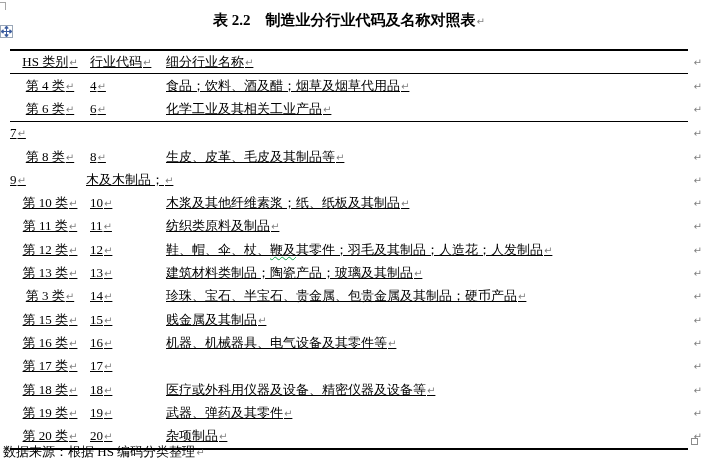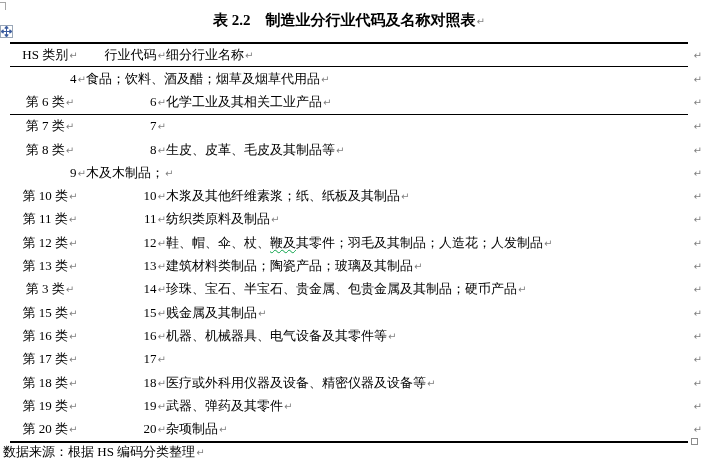--- a/index.html
+++ b/index.html
@@ -14,28 +14,28 @@
   .movehandle{position:absolute;left:0;top:25px;width:13px;height:13px;
     border:1px solid #9aa7b8;background:#fff;box-sizing:border-box;
     display:flex;align-items:center;justify-content:center;cursor:move;}
   
   .title{position:absolute;left:10px;top:8px;width:678px;text-align:center;
     font-weight:bold;font-size:15px;line-height:24px;white-space:nowrap;}
   
   .mk{font-family:"DejaVu Sans",sans-serif;font-size:10px;color:#808080;
     font-weight:normal;margin-left:1px;vertical-align:baseline;}
   
-  .tbl{position:absolute;left:10px;top:42px;width:678px;
-    border-top:2px solid #000;border-bottom:2px solid #000;font-size:13px;}
+  .tbl{position:absolute;left:10px;top:49px;width:678px;
+    border-top:2px solid #000;border-bottom:2px solid #000;font-size:13px;text-decoration:underline;}
   .trow{display:flex;align-items:center;position:relative;height:23.3px;
     white-space:nowrap;}
   .trow.hdr{height:22px;border-bottom:1.5px solid #000;}
   .trow.grp2{border-bottom:1.5px solid #000;}
   .c1{width:80px;text-align:center;}
-  .c2{width:76px;text-align:right;}
+  .c2{width:76px;text-align:left;}
   .c3{flex:1;text-align:left;overflow:visible;}
   .rowend{position:absolute;right:-14px;top:50%;transform:translateY(-50%);}
   .sq{text-decoration:underline;text-decoration-style:wavy;
     text-decoration-color:#0ca24a;text-decoration-thickness:1px;
     text-underline-offset:2px;}
   
   .resizehandle{position:absolute;left:691px;top:438px;width:7px;height:7px;
     border:1px solid #8c8c8c;background:#fff;box-sizing:border-box;cursor:nwse-resize;}
   
   .source{position:absolute;left:3px;top:443px;font-size:13px;white-space:nowrap;}
@@ -65,34 +65,34 @@
   <div class="tbl">
 
     <div class="trow hdr">
       <div class="c1"><span>HS 类别</span><span class="mk">↵</span></div>
       <div class="c2"><span>行业代码</span><span class="mk">↵</span></div>
       <div class="c3"><span>细分行业名称</span><span class="mk">↵</span></div>
       <span class="mk rowend">↵</span>
     </div>
 
     <div class="trow">
+      <div class="c1"><span>第 4 类</span><span class="mk">↵</span></div>
       <div class="c2"><span>4</span><span class="mk">↵</span></div>
       <div class="c3"><span>食品；饮料、酒及醋；烟草及烟草代用品</span><span class="mk">↵</span></div>
       <span class="mk rowend">↵</span>
     </div>
 
     <div class="trow grp2">
       <div class="c1"><span>第 6 类</span><span class="mk">↵</span></div>
       <div class="c2"><span>6</span><span class="mk">↵</span></div>
       <div class="c3"><span>化学工业及其相关工业产品</span><span class="mk">↵</span></div>
       <span class="mk rowend">↵</span>
     </div>
 
     <div class="trow">
-      <div class="c1"><span>第 7 类</span><span class="mk">↵</span></div>
       <div class="c2"><span>7</span><span class="mk">↵</span></div>
       <span class="mk rowend">↵</span>
     </div>
 
     <div class="trow">
       <div class="c1"><span>第 8 类</span><span class="mk">↵</span></div>
       <div class="c2"><span>8</span><span class="mk">↵</span></div>
       <div class="c3"><span>生皮、皮革、毛皮及其制品等</span><span class="mk">↵</span></div>
       <span class="mk rowend">↵</span>
     </div>

